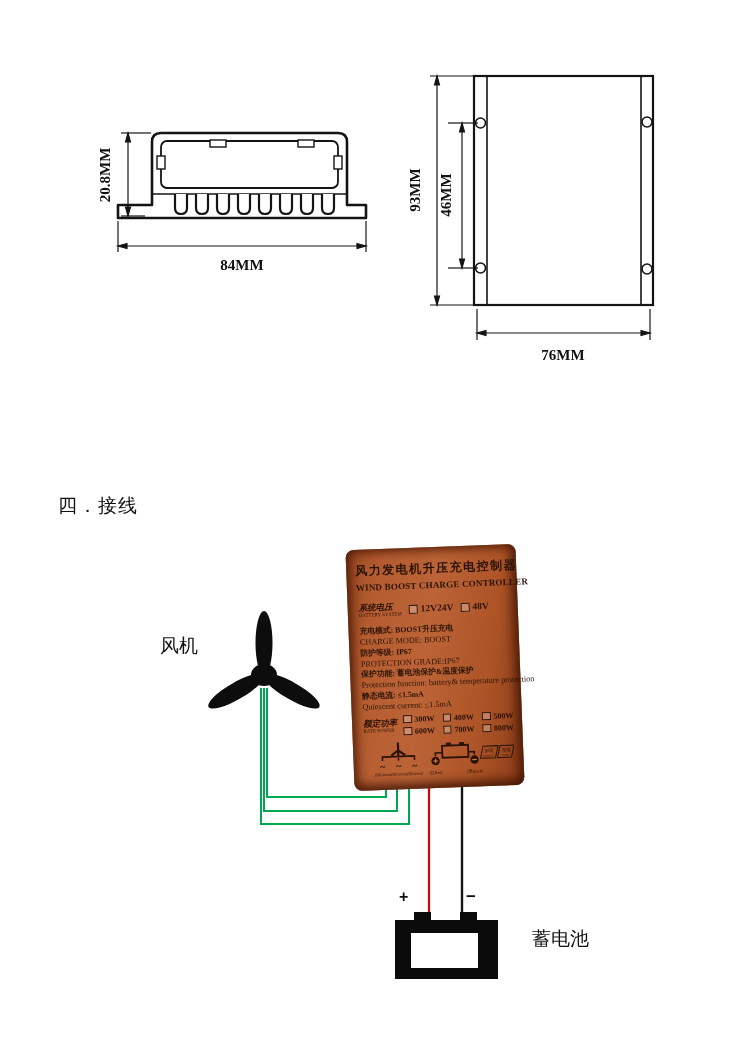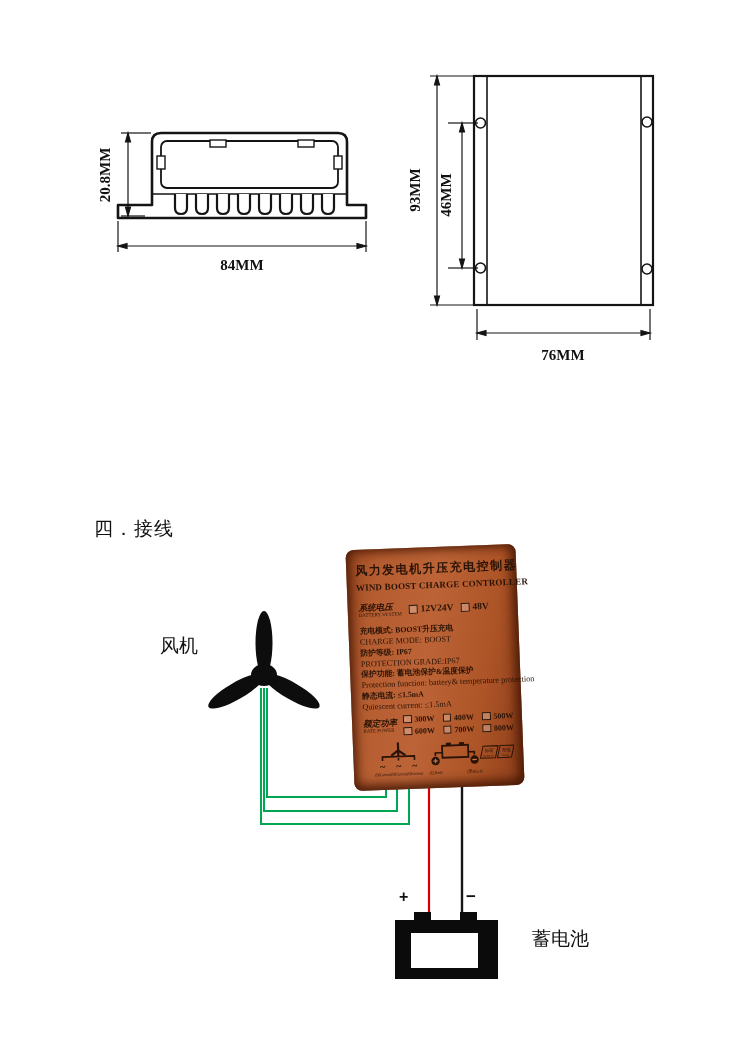--- a/index.html
+++ b/index.html
@@ -122,21 +122,21 @@
     <g stroke="#141414" stroke-width="1.2" fill="#141414">
       <line x1="82" y1="247" x2="82" y2="278"></line>
       <line x1="255" y1="247" x2="255" y2="278"></line>
       <line x1="82" y1="271" x2="255" y2="271"></line>
       <polygon points="91,268.5 82,271 91,273.5"></polygon>
       <polygon points="246,268.5 255,271 246,273.5"></polygon>
     </g>
     <text x="168" y="298" text-anchor="middle" font-size="15" font-weight="bold" fill="#111">76MM</text>
   </svg>
 
-  <div class="abs heading" style="left:58px;top:516px;margin-left:36px;">四．接线</div>
+  <div class="abs heading" style="left:58px;top:493px;">四．接线</div>
 
   <svg class="abs" style="left:0;top:0;" width="750" height="1060" viewBox="0 0 750 1060">
     <g fill="none" stroke="#00A651" stroke-width="2">
       <path d="M267,688 L267,797 L386,797 L386,784"></path>
       <path d="M264,688 L264,811 L397,811 L397,784"></path>
       <path d="M261,688 L261,824 L409,824 L409,784"></path>
     </g>
     <path d="M429,772 L429,921" fill="none" stroke="#D60000" stroke-width="2.2"></path>
     <path d="M462,770 L462,921" fill="none" stroke="#151515" stroke-width="2.4"></path>
   </svg>

